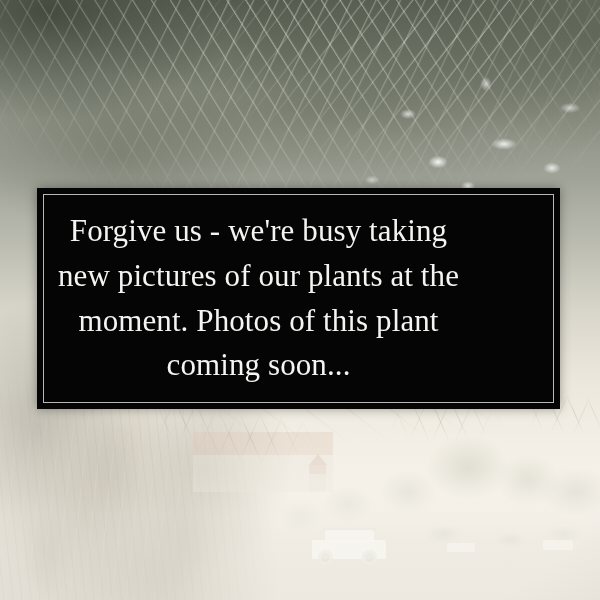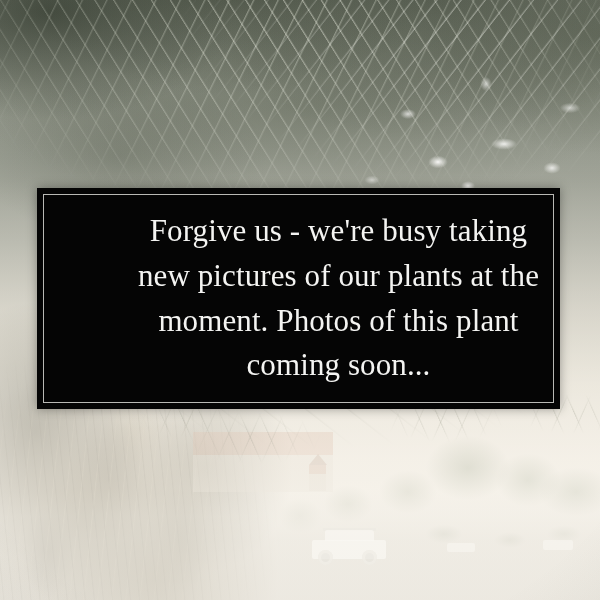--- a/index.html
+++ b/index.html
@@ -319,21 +319,21 @@
     padding: 6px;
     box-shadow: 0 0 10px rgba(0,0,0,.35);
   }
   .notice-inner {
     width: 100%;
     height: 100%;
     border: 1px solid #b9b9b5;
     box-sizing: border-box;
     display: flex;
     align-items: center;
-    justify-content: flex-end;
+    justify-content: flex-start;
   }
   .notice-text {
     margin: 0;
     padding: 0 14px;
     color: #f4f4f2;
     font-family: "Liberation Serif", "DejaVu Serif", serif;
     font-size: 31px;
     line-height: 1.44;
     text-align: center;
     letter-spacing: .1px;

